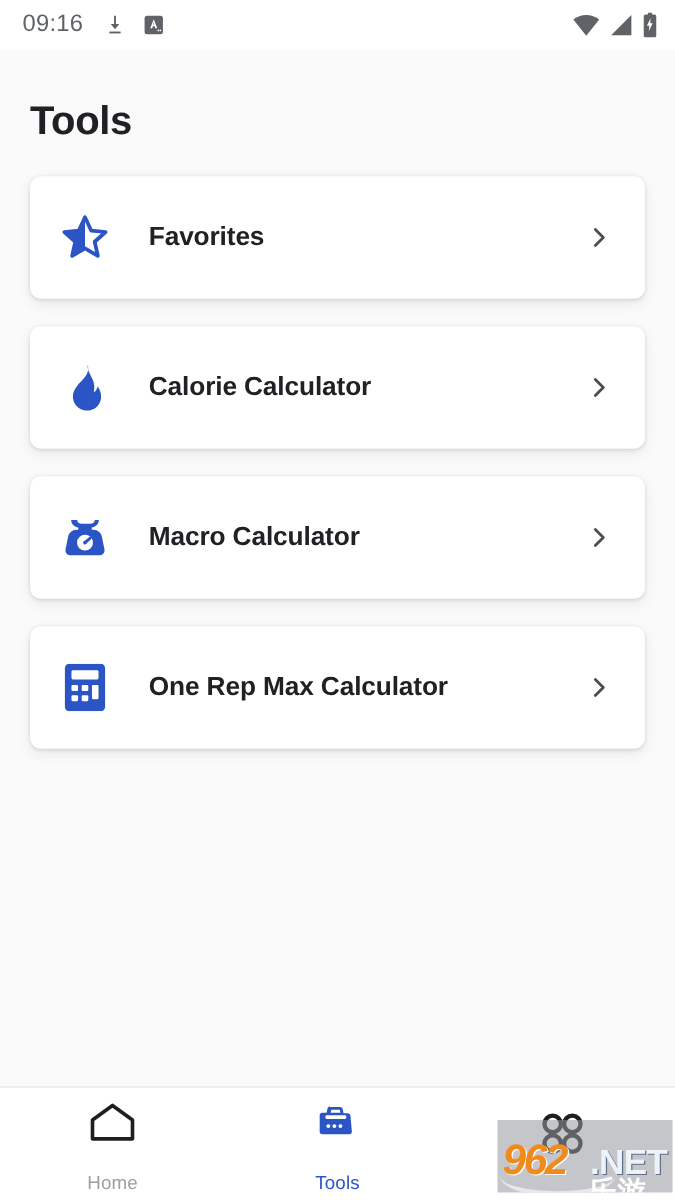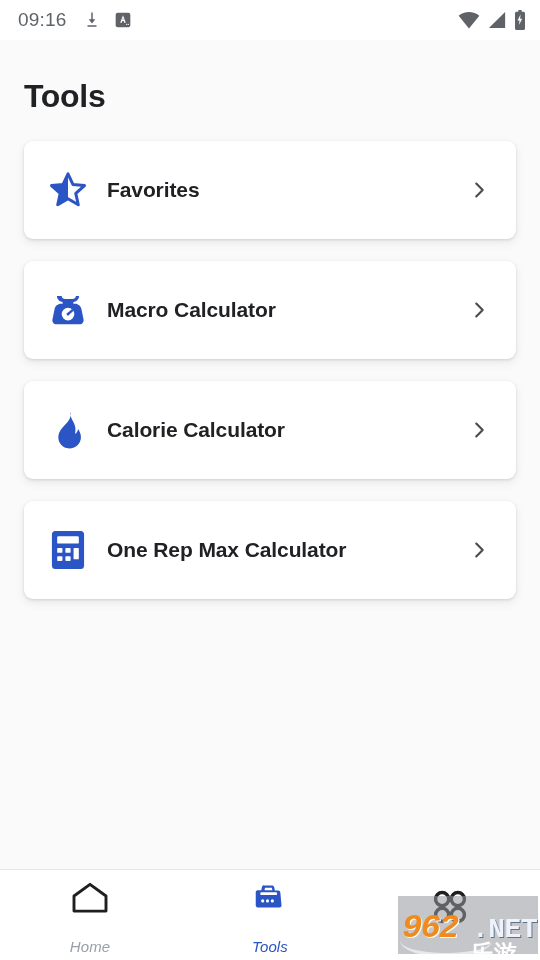--- a/index.html
+++ b/index.html
@@ -77,21 +77,21 @@
   .tool-icon {
     width: 40px;
     height: 40px;
     flex: 0 0 40px;
     display: flex;
     align-items: center;
     justify-content: center;
   }
 
   .tool-label {
-    margin-left: 19px;
+    margin-left: 31px;
     font-size: 21px;
     font-weight: bold;
     color: #202124;
     letter-spacing: -0.1px;
     flex: 1;
   }
 
   .chevron {
     width: 22px;
     height: 22px;
@@ -112,21 +112,20 @@
   }
   .nav-item {
     flex: 1;
     display: flex;
     flex-direction: column;
     align-items: center;
     justify-content: center;
     gap: 21px;
     cursor: pointer;
     padding-top: 4px;
-    font-style: italic;
   }
   .nav-icon {
     height: 38px;
     display: flex;
     align-items: center;
     justify-content: center;
   }
   .nav-label {
     font-size: 15px;
     color: #9aa0a6;
@@ -141,21 +140,21 @@
     bottom: 6px;
     width: 140px;
     height: 58px;
     background: rgba(150,152,156,0.55);
     display: flex;
     align-items: center;
     justify-content: center;
     pointer-events: none;
     overflow: hidden;
   }
-  .wm-inner { position: relative; width: 140px; height: 40px; font-family: Liberation Mono, monospace; }
+  .wm-inner { position: relative; width: 140px; height: 40px; }
   .wm-962 {
     position: absolute;
     left: 4px;
     top: 4px;
     font-size: 34px;
     font-weight: bold;
     font-style: italic;
     color: #f08a1c;
     letter-spacing: -2px;
     text-shadow: 1px 1px 0 #ffffff;
@@ -247,42 +246,42 @@
     <span class="tool-label">Favorites</span>
     <span class="chevron">
       <svg width="22" height="22" viewBox="0 0 24 24" fill="none" stroke="#4a4d52" stroke-width="2.4" stroke-linecap="round" stroke-linejoin="round">
           <path d="M9 5l7 7-7 7"></path>
         </svg>
     </span>
   </div>
 
   <div class="tool-card">
     <span class="tool-icon">
+      <svg width="34" height="38" viewBox="0 0 24 28">
+        <path d="M13.6 0.6c.9 3.6-.4 5.9-2.2 7.9-2 2.3-4.6 4.4-5.9 7.6-1.9 4.6.6 9.8 5.4 11.2 4.6 1.3 9.4-1.5 10.4-6.1.7-3.2-.4-5.7-1.9-7.9-.2 1.6-.9 2.9-2.3 3.6.9-3.4.2-6.4-1.3-9.1C14.6 5.5 13.2 3.2 13.6.6z" fill="#2b55c4"></path>
+      </svg>
+    </span>
+    <span class="tool-label">Calorie Calculator</span>
+    <span class="chevron">
+      <svg width="22" height="22" viewBox="0 0 24 24" fill="none" stroke="#4a4d52" stroke-width="2.4" stroke-linecap="round" stroke-linejoin="round">
+          <path d="M9 5l7 7-7 7"></path>
+        </svg>
+    </span>
+  </div>
+
+  <div class="tool-card">
+    <span class="tool-icon">
       <svg width="38" height="38" viewBox="0 0 24 24">
         <path d="M5 3.2c0 2.2 1.9 3.6 3.6 3.8v1.1h-1c-2 0-3.7 1.5-4.1 3.4l-1.3 6.3C1.8 19.6 3 21 4.6 21h14.8c1.6 0 2.8-1.4 2.4-3.2l-1.3-6.3c-.4-1.9-2.1-3.4-4.1-3.4h-1V7c1.7-.2 3.6-1.6 3.6-3.8h-2c0 1.2-1.2 1.9-2.2 1.9h-4.6C9.2 5.1 8 4.4 8 3.2H5z" fill="#2b55c4"></path>
         <circle cx="12" cy="14.6" r="4" fill="#ffffff"></circle>
         <path d="M12 14.6l2.5-2.2" stroke="#2b55c4" stroke-width="1.5" stroke-linecap="round" fill="none"></path>
         <circle cx="12" cy="14.6" r="0.9" fill="#2b55c4"></circle>
       </svg>
     </span>
     <span class="tool-label">Macro Calculator</span>
-    <span class="chevron">
-      <svg width="22" height="22" viewBox="0 0 24 24" fill="none" stroke="#4a4d52" stroke-width="2.4" stroke-linecap="round" stroke-linejoin="round">
-          <path d="M9 5l7 7-7 7"></path>
-        </svg>
-    </span>
-  </div>
-
-  <div class="tool-card">
-    <span class="tool-icon">
-      <svg width="34" height="38" viewBox="0 0 24 28">
-        <path d="M13.6 0.6c.9 3.6-.4 5.9-2.2 7.9-2 2.3-4.6 4.4-5.9 7.6-1.9 4.6.6 9.8 5.4 11.2 4.6 1.3 9.4-1.5 10.4-6.1.7-3.2-.4-5.7-1.9-7.9-.2 1.6-.9 2.9-2.3 3.6.9-3.4.2-6.4-1.3-9.1C14.6 5.5 13.2 3.2 13.6.6z" fill="#2b55c4"></path>
-      </svg>
-    </span>
-    <span class="tool-label">Calorie Calculator</span>
     <span class="chevron">
       <svg width="22" height="22" viewBox="0 0 24 24" fill="none" stroke="#4a4d52" stroke-width="2.4" stroke-linecap="round" stroke-linejoin="round">
           <path d="M9 5l7 7-7 7"></path>
         </svg>
     </span>
   </div>
 
   <div class="tool-card">
     <span class="tool-icon">
       <svg width="34" height="38" viewBox="0 0 22 26">

